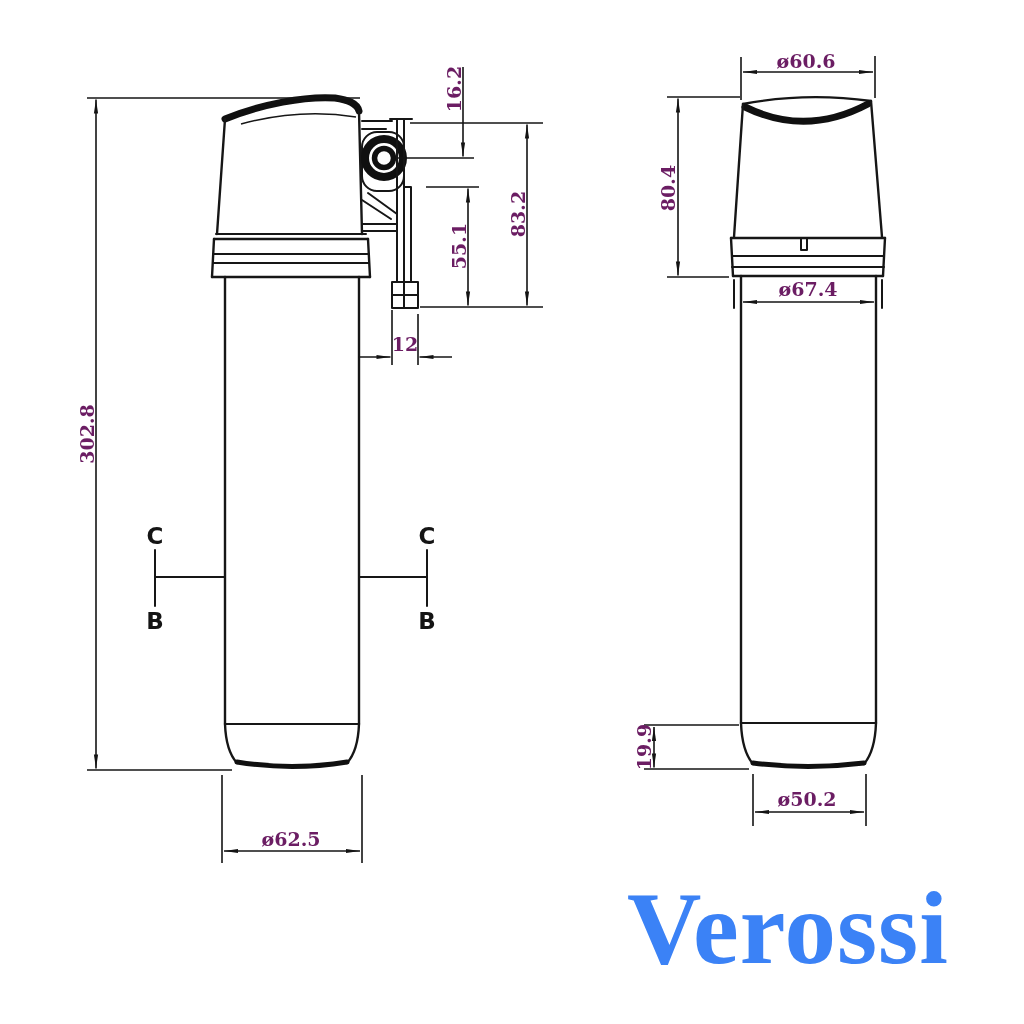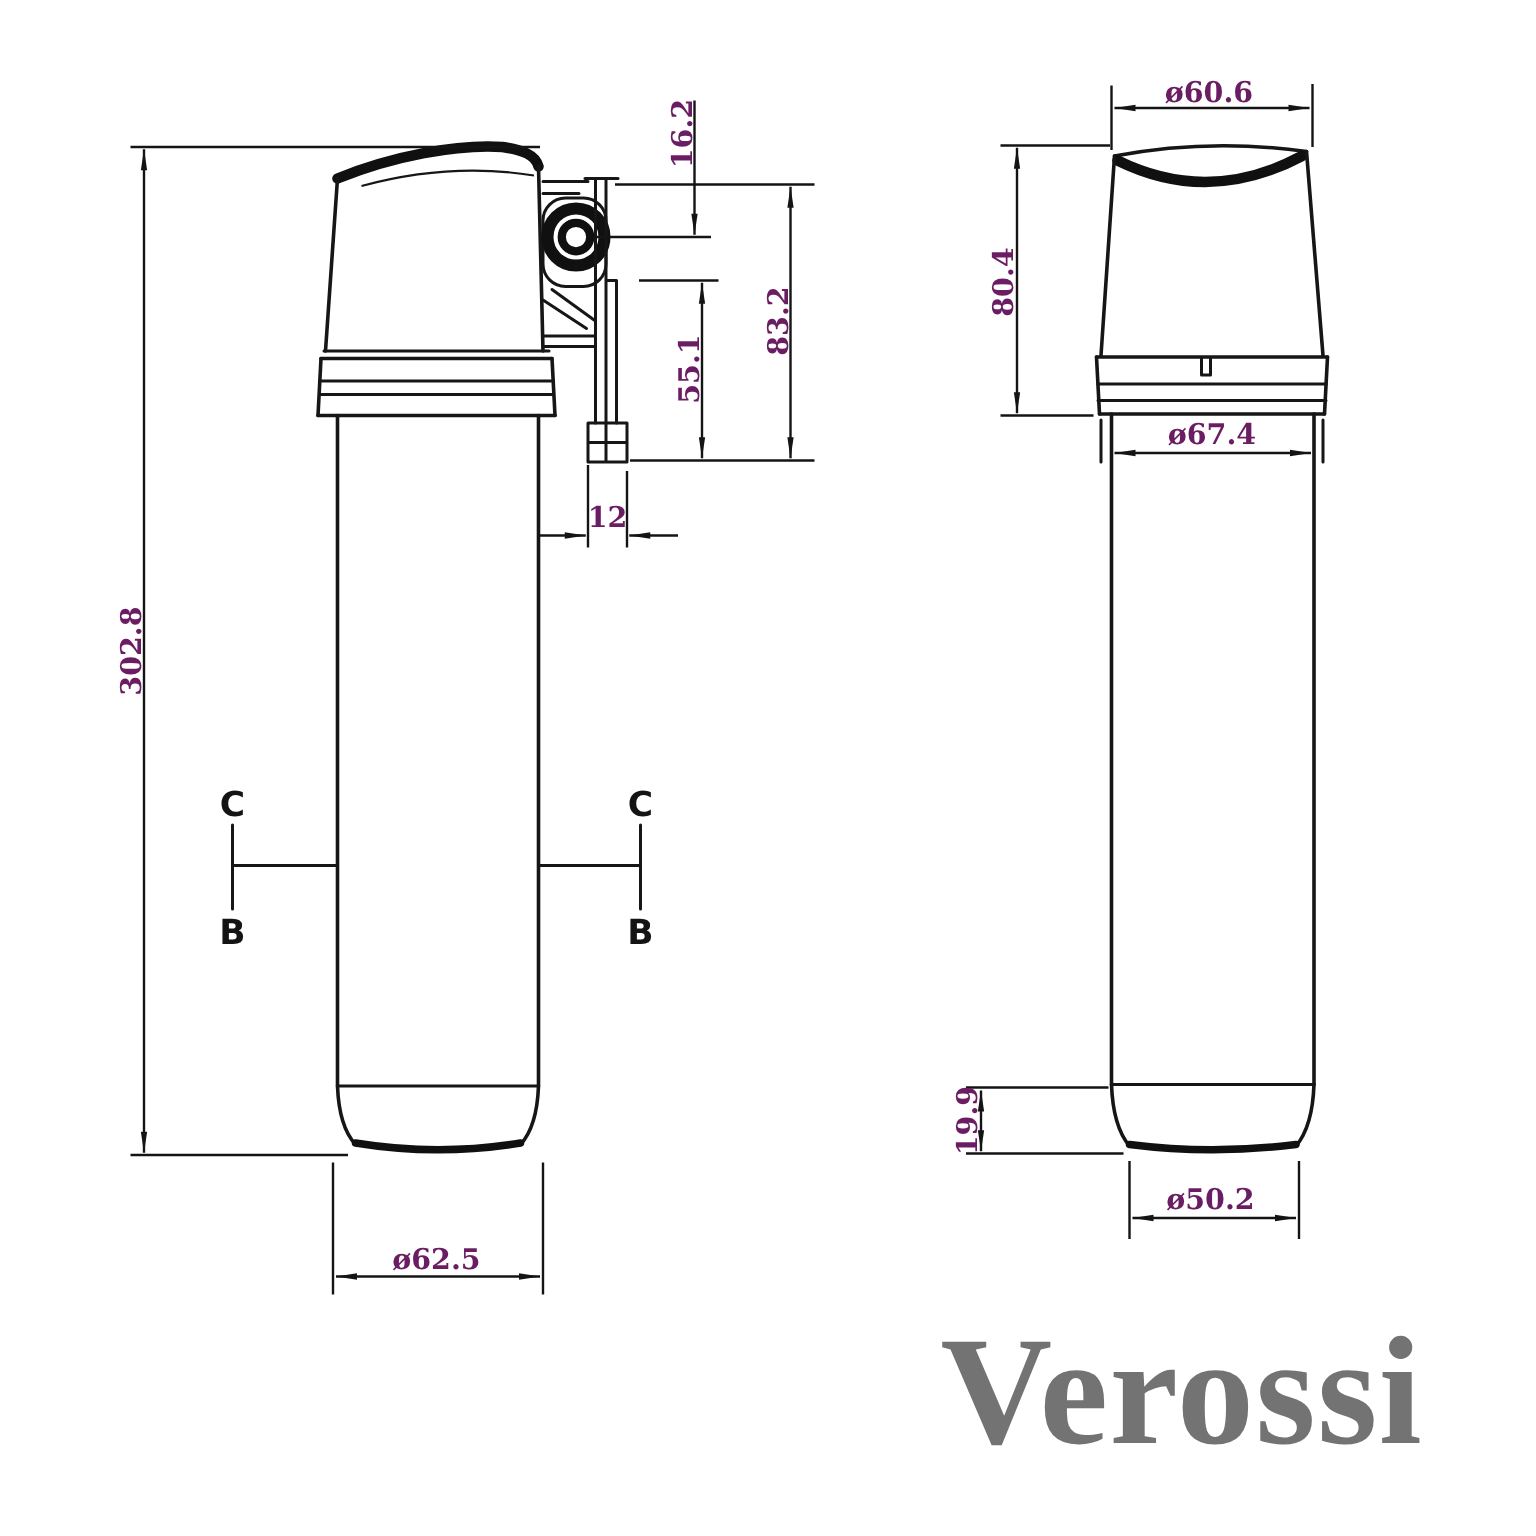--- a/index.html
+++ b/index.html
@@ -11,21 +11,21 @@
   .thick{stroke:#101010;stroke-width:7;fill:none;stroke-linecap:round;}
   .thick5{stroke:#101010;stroke-width:5;fill:none;stroke-linecap:round;}
   .ring-outer{stroke:#101010;stroke-width:8;fill:none;}
   .ring-inner{stroke:#101010;stroke-width:5.5;fill:#ffffff;}
   .thin{stroke:#161616;stroke-width:1.4;fill:none;}
   .dim{stroke:#141414;stroke-width:1.6;fill:none;}
   .dimtext{font-family:"DejaVu Serif", serif;font-weight:bold;font-size:19px;fill:#6b1d63;}
   .sectext{font-family:"DejaVu Sans", sans-serif;font-weight:bold;font-size:23px;fill:#141414;}
   #brand-logo{position:absolute;left:627px;top:869px;width:340px;
               font-family:"Liberation Serif", serif;font-size:103px;font-weight:600;
-              color:#737373;letter-spacing:1px;white-space:nowrap;}
+              color:#3b82f6;letter-spacing:1px;white-space:nowrap;}
 </style>
 </head>
 <body>
 
 <div id="canvas">
 <svg width="1024" height="1024" viewBox="0 0 1024 1024">
   <defs>
     <marker id="arr" viewBox="0 0 15 6" refX="14.5" refY="3" markerWidth="15" markerHeight="6" orient="auto-start-reverse" markerUnits="userSpaceOnUse">
       <path d="M0.5,0.9 L14.5,3 L0.5,5.1 Z" fill="#141414"></path>
     </marker>

